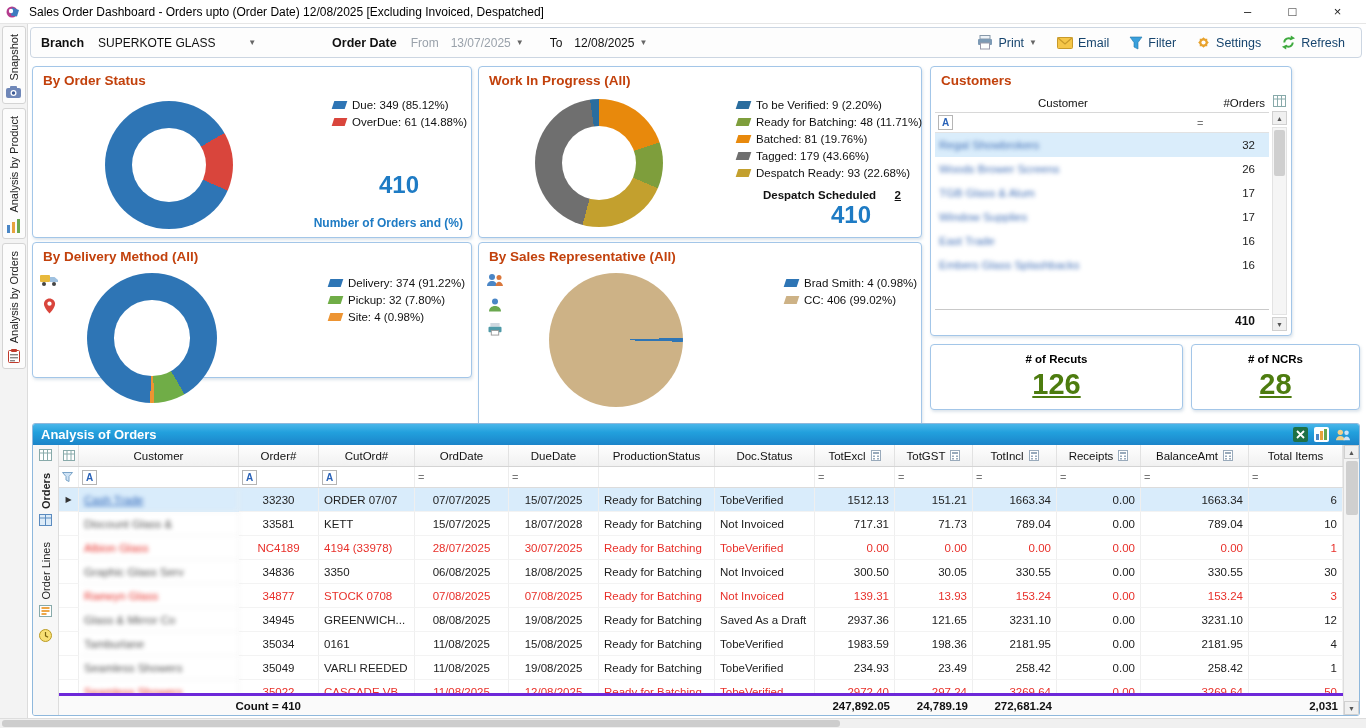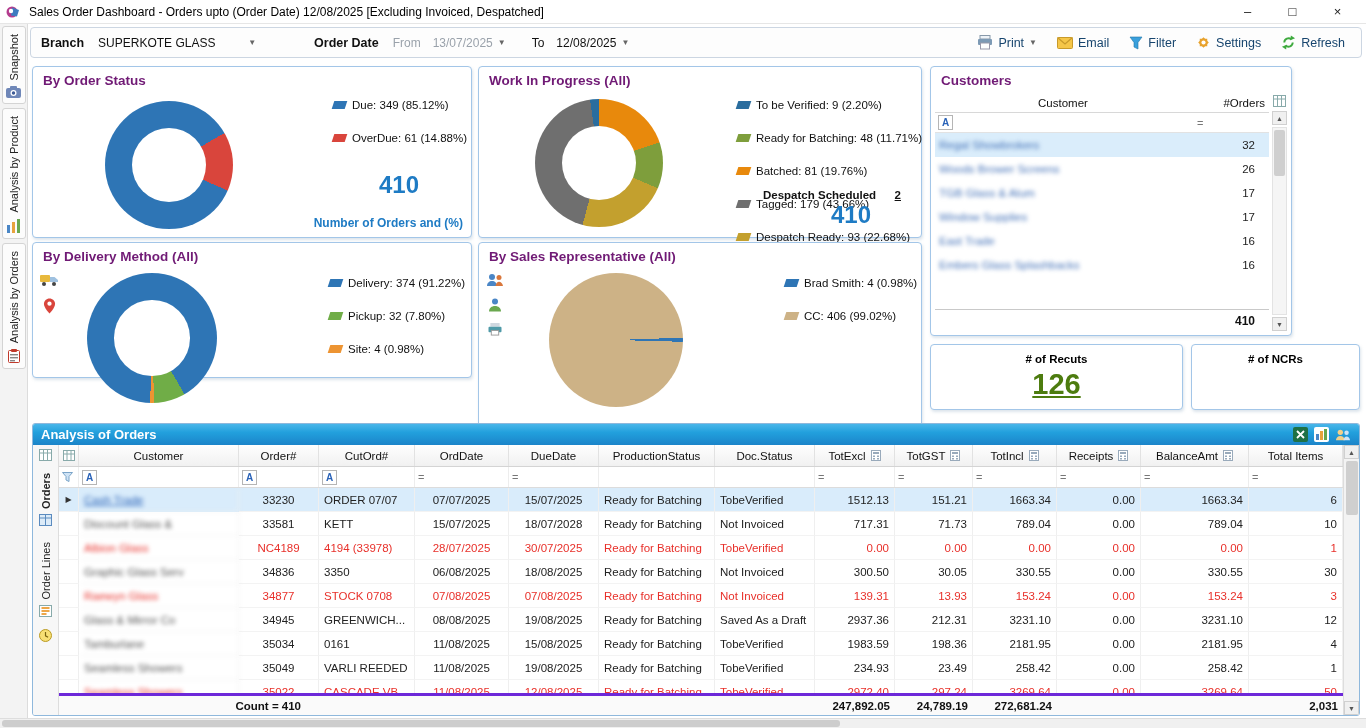--- a/index.html
+++ b/index.html
@@ -18,31 +18,31 @@
 .dimtext{color:#9aa2ab}
 .datebox{display:flex;align-items:center;gap:5px;padding:2px 4px}
 .tb-btn{display:flex;align-items:center;gap:5px;padding:3px 6px;color:#17456e;font-size:12.5px;cursor:default}
 .tb-spacer{flex:1}
 
 .sidestrip{position:absolute;left:0;top:24px;width:28px;height:694px;background:#f3f3f3;border-right:1px solid #dcdcdc;display:flex;flex-direction:column;align-items:center;padding-top:2px;gap:4px;z-index:4}
 .side-tab{width:24px;background:#fcfcfc;border:1px solid #d4d4d4;border-radius:3px;display:flex;flex-direction:column;align-items:center;padding:7px 1px 5px;gap:6px}
 .vlabel{writing-mode:vertical-rl;transform:rotate(180deg);font-size:11px;color:#222;white-space:nowrap}
 
 .panel{position:absolute;background:#fff;border:1px solid #a3c6e8;border-radius:4px;box-shadow:1px 2px 3px rgba(120,150,180,.25)}
-.panel-title{position:absolute;top:6px;left:10px;font-weight:bold;font-size:13.5px;color:#701a75;white-space:nowrap}
+.panel-title{position:absolute;top:6px;left:10px;font-weight:bold;font-size:13.5px;color:#c2410c;white-space:nowrap}
 .p-status{left:32px;top:66px;width:440px;height:172px}
 .p-wip{left:478px;top:66px;width:444px;height:172px}
 .p-cust{left:930px;top:66px;width:362px;height:270px}
 .p-del{left:32px;top:242px;width:440px;height:136px}
 .p-rep{left:478px;top:242px;width:444px;height:209px}
 .p-recut{left:930px;top:344px;width:253px;height:66px}
 .p-ncr{left:1191px;top:344px;width:169px;height:66px}
 .donut{position:absolute;border-radius:50%}
 .donut.hole::after{content:"";position:absolute;inset:21%;background:#fff;border-radius:50%}
-.legend{position:absolute;display:flex;flex-direction:column;gap:21px}
+.legend{position:absolute;display:flex;flex-direction:column;gap:5px}
 .legend-item{display:flex;align-items:center;gap:6px;font-size:11.5px;white-space:nowrap}
 .legend-marker{width:13px;height:8px;transform:skewX(-18deg);flex:0 0 13px}
 .big-num{position:absolute;font-weight:bold;color:#1e7bc4;font-size:24px}
 .caption{position:absolute;right:8px;bottom:7px;font-weight:bold;color:#1e7bc4;font-size:12px}
 .icon-rail{position:absolute;left:7px;top:30px;display:flex;flex-direction:column;gap:11px;align-items:center}
 .desp-row{position:absolute;left:284px;top:122px;width:138px;display:flex;justify-content:space-between;align-items:center;font-size:11.5px}
 .desp-lbl{font-weight:bold}
 .desp-val{font-weight:bold;text-decoration:underline;cursor:pointer}
 
 .cust-wrap{position:absolute;left:4px;top:26px;right:22px;bottom:4px;display:flex;flex-direction:column}
@@ -121,21 +121,21 @@
     <span class="win-btn">×</span>
   </div>
 </div>
 
 <div class="toolbar">
   <span class="lbl-bold">Branch</span>
   <div class="combo">
     <span class="val">SUPERKOTE GLASS</span>
     <span class="caret">▼</span>
   </div>
-  <span class="lbl-bold" style="margin-left:44px">Order Date</span>
+  <span class="lbl-bold" style="margin-left:62px">Order Date</span>
   <span class="dimtext" style="margin-left:6px">From</span>
   <div class="datebox">
     <span class="dimtext">13/07/2025</span>
     <span class="caret">▼</span>
   </div>
   <span style="margin-left:14px">To</span>
   <div class="datebox">
     <span>12/08/2025</span>
     <span class="caret">▼</span>
   </div>
@@ -404,20 +404,21 @@
       </div>
     </div>
 </div>
 
 <div class="panel p-recut">
   <div class="kpi-title"># of Recuts</div>
   <div class="kpi-value">126</div>
 </div>
 <div class="panel p-ncr">
   <div class="kpi-title"># of NCRs</div>
+  <div class="kpi-value">28</div>
 </div>
 
 <div class="orders-section">
   <div class="orders-header">
     <span class="orders-title">Analysis of Orders</span>
     <div class="oh-icons">
       <span>
           <svg width="15" height="15" viewBox="0 0 15 15">
             <rect width="15" height="15" rx="2" fill="#1e7145"></rect>
             <path d="M4 4l7 7M11 4l-7 7" stroke="#fff" stroke-width="1.8"></path>
@@ -667,21 +668,21 @@
           <div class="ogrid orow">
             <div class="od-cell ind"></div>
             <div class="od-cell a-left cust blur">Glass &amp; Mirror Co</div>
             <div class="od-cell a-center">34945</div>
             <div class="od-cell a-left">GREENWICH...</div>
             <div class="od-cell a-center">08/08/2025</div>
             <div class="od-cell a-center">19/08/2025</div>
             <div class="od-cell a-left">Ready for Batching</div>
             <div class="od-cell a-left">Saved As a Draft</div>
             <div class="od-cell a-right">2937.36</div>
-            <div class="od-cell a-right">212.31</div>
+            <div class="od-cell a-right">121.65</div>
             <div class="od-cell a-right">3231.10</div>
             <div class="od-cell a-right">0.00</div>
             <div class="od-cell a-right">3231.10</div>
             <div class="od-cell a-right">12</div>
           </div>
           <div class="ogrid orow">
             <div class="od-cell ind"></div>
             <div class="od-cell a-left cust blur">Tamburlane</div>
             <div class="od-cell a-center">35034</div>
             <div class="od-cell a-left">0161</div>

